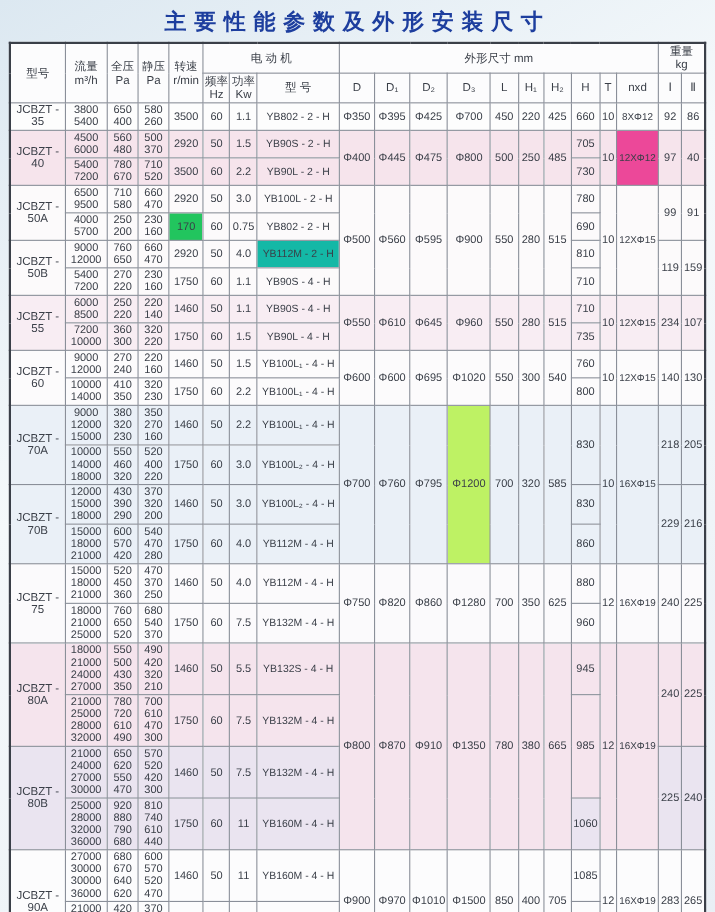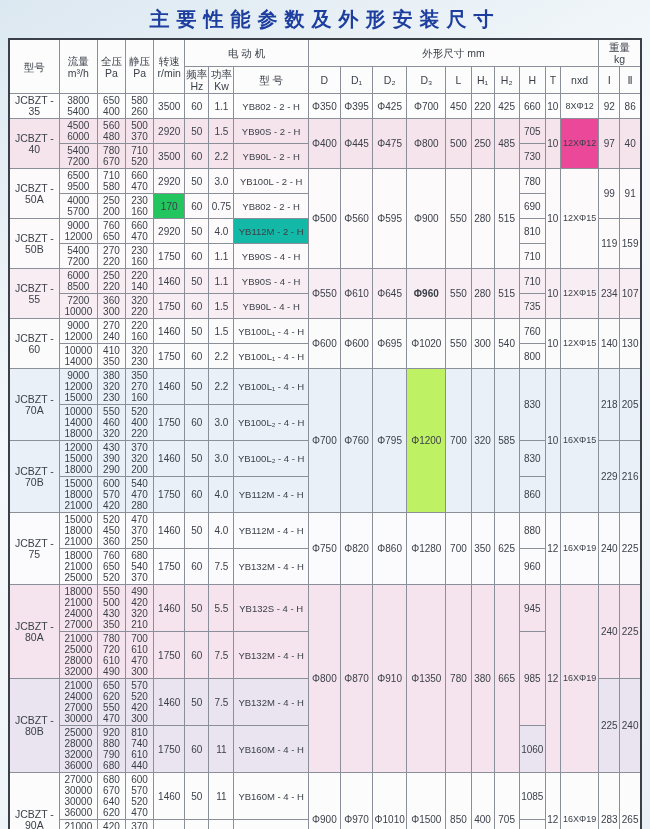--- a/index.html
+++ b/index.html
@@ -258,21 +258,21 @@
 220</td>
         <td class="num" style="background: rgb(248, 237, 243);">220
 140</td>
         <td class="num" style="background: rgb(248, 237, 243);">1460</td>
         <td class="num" style="background: rgb(248, 237, 243);">50</td>
         <td class="num" style="background: rgb(248, 237, 243);">1.1</td>
         <td class="motor" style="background: rgb(248, 237, 243);">YB90S - 4 - H</td>
         <td rowspan="2" class="num" style="background: rgb(248, 237, 243);">Φ550</td>
         <td rowspan="2" class="num" style="background: rgb(248, 237, 243);">Φ610</td>
         <td rowspan="2" class="num" style="background: rgb(248, 237, 243);">Φ645</td>
-        <td rowspan="2" class="num" style="background: rgb(248, 237, 243); font-weight: bold;">Φ960</td>
+        <td rowspan="2" class="num" style="background: rgb(248, 237, 243);">Φ960</td>
         <td rowspan="2" class="num" style="background: rgb(248, 237, 243);">550</td>
         <td rowspan="2" class="num" style="background: rgb(248, 237, 243);">280</td>
         <td rowspan="2" class="num" style="background: rgb(248, 237, 243);">515</td>
         <td class="num" style="background: rgb(248, 237, 243);">710</td>
         <td rowspan="2" class="num" style="background: rgb(248, 237, 243);">10</td>
         <td rowspan="2" class="nxd" style="background: rgb(248, 237, 243);">12XΦ15</td>
         <td rowspan="2" class="num" style="background: rgb(248, 237, 243);">234</td>
         <td rowspan="2" class="num" style="background: rgb(248, 237, 243);">107</td>
       </tr>
       <tr>

